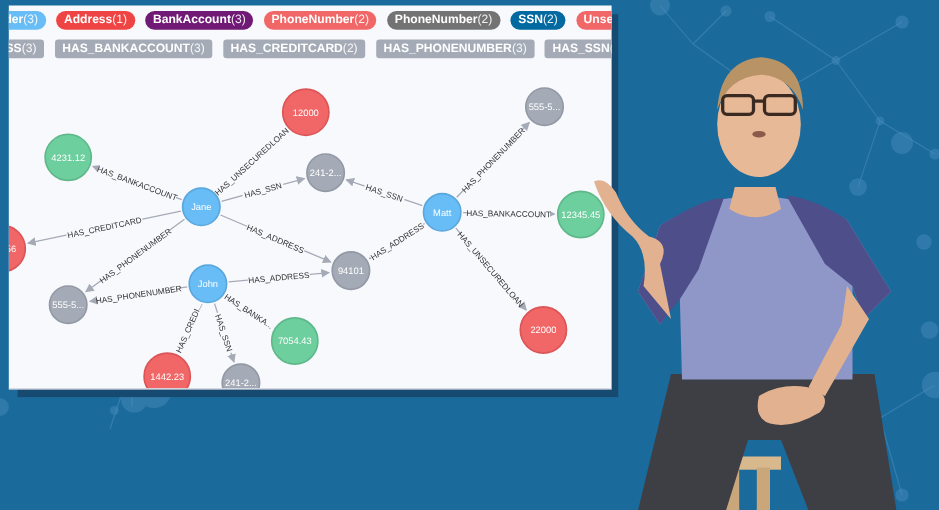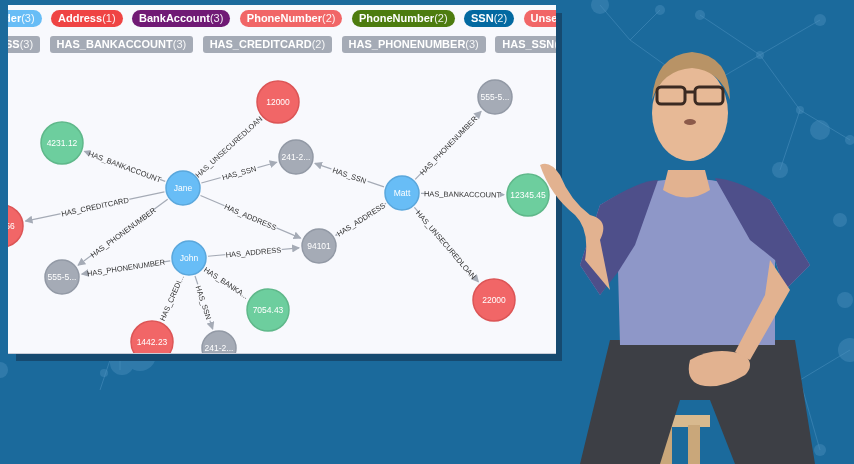--- a/index.html
+++ b/index.html
@@ -78,21 +78,21 @@
 </svg>
 
 <div class="panel-shadow"></div>
 
 <div class="panel">
   <div class="pillrow r1">
     <span class="pill" style="background:#68bdf6"><span>lder</span><span class="cnt">(3)</span></span>
     <span class="pill" style="background:#ef4444"><span>Address</span><span class="cnt">(1)</span></span>
     <span class="pill" style="background:#701a75"><span>BankAccount</span><span class="cnt">(3)</span></span>
     <span class="pill" style="background:#f16667"><span>PhoneNumber</span><span class="cnt">(2)</span></span>
-    <span class="pill" style="background:#4d7c0f"><span>PhoneNumber</span><span class="cnt">(2)</span></span>
+    <span class="pill" style="background:#737373"><span>PhoneNumber</span><span class="cnt">(2)</span></span>
     <span class="pill" style="background:#0369a1"><span>SSN</span><span class="cnt">(2)</span></span>
     <span class="pill" style="background:#f16667"><span>UnsecuredLoan</span></span>
   </div>
   <div class="pillrow r2">
     <span class="pill"><span>SS</span><span class="cnt">(3)</span></span>
     <span class="pill"><span>HAS_BANKACCOUNT</span><span class="cnt">(3)</span></span>
     <span class="pill"><span>HAS_CREDITCARD</span><span class="cnt">(2)</span></span>
     <span class="pill"><span>HAS_PHONENUMBER</span><span class="cnt">(3)</span></span>
     <span class="pill"><span>HAS_SSN</span><span class="cnt">(3)</span></span>
     

